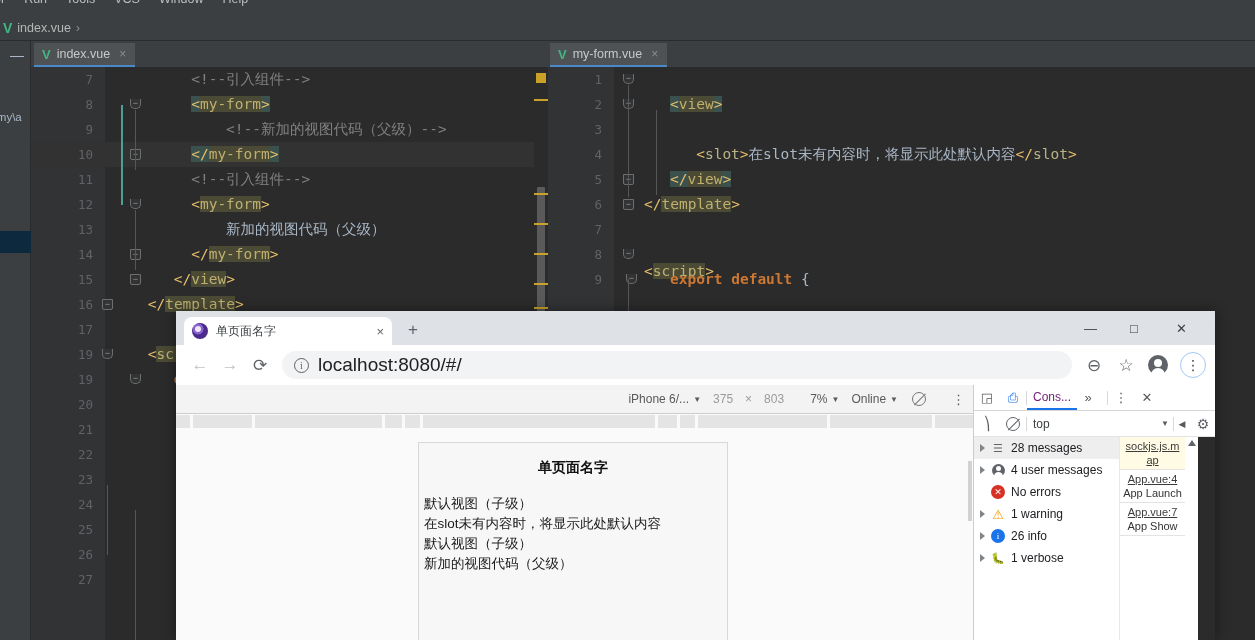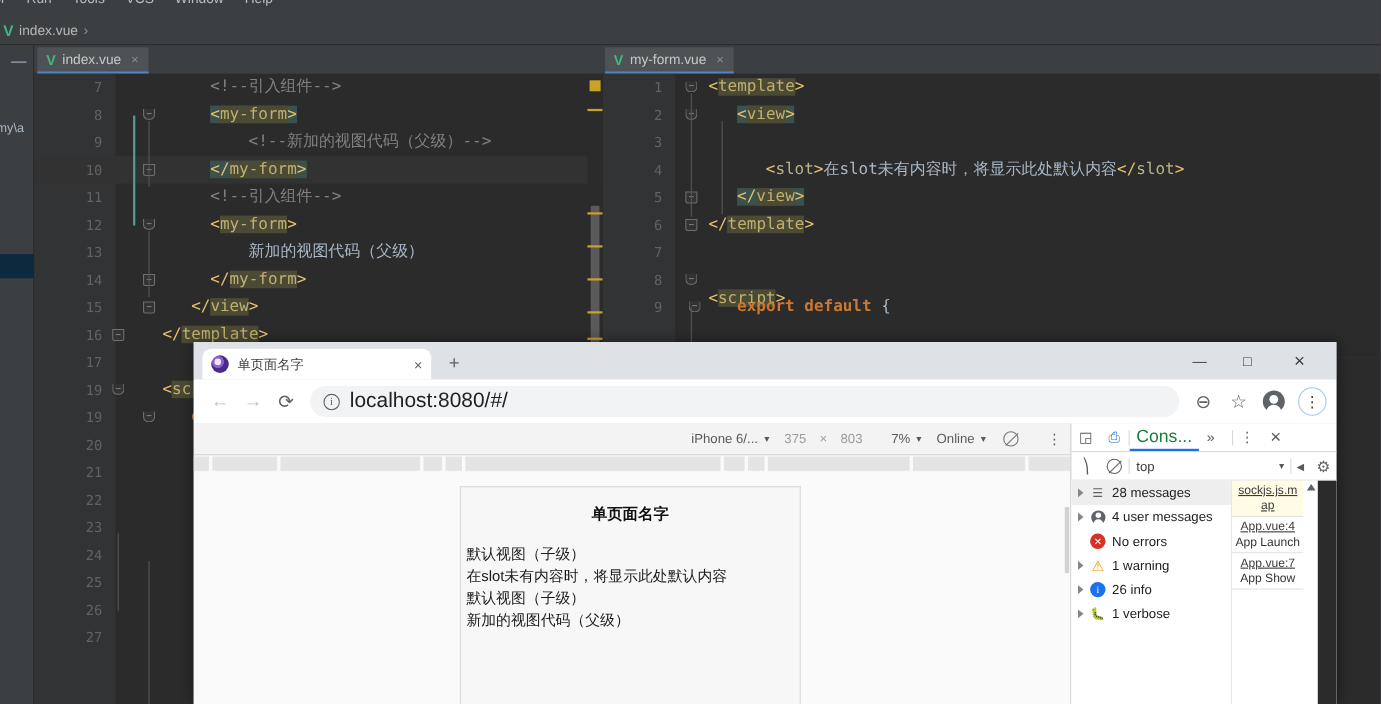--- a/index.html
+++ b/index.html
@@ -214,21 +214,21 @@
     background: #ffffff; border-left: 1px solid #cdcdcd;
   }
   .dt-row1 {
     position: absolute; left: 0; top: 0; width: 242px; height: 26px;
     border-bottom: 1px solid #d8d8d8; display: flex; align-items: center; font-size: 12px; color: #5a5a5a;
   }
   .dt-ic { width: 26px; height: 26px; display: flex; align-items: center; justify-content: center; color: #5a5a5a; font-size: 13px; }
   .dt-ic.blue { color: #1a73e8; }
   .dt-sep { width: 1px; height: 14px; background: #d8d8d8; }
   .dt-tab {
-    padding: 0 6px; height: 25px; line-height: 25px; font-size: 16px; color: #15803d;
+    padding: 0 6px; height: 25px; line-height: 25px; font-size: 12px; color: #701a75;
     border-bottom: 2px solid #1a73e8;
   }
   .dt-row2 {
     position: absolute; left: 0; top: 26px; width: 242px; height: 26px;
     border-bottom: 1px solid #e3e3e3; display: flex; align-items: center; font-size: 12px; color: #5a5a5a;
   }
   .dt-ban { width: 14px; height: 14px; border: 1.4px solid #5f6368; border-radius: 50%; position: relative; }
   .dt-ban::after{ content:""; position:absolute; left:-1px; top:6px; width:16px; height:1.4px; background:#5f6368; transform: rotate(-45deg);}
   .dt-top { font-size: 12px; color: #3c4043; margin-left: 6px; }
   .dt-gear { color: #5f6368; font-size: 14px; }
@@ -364,21 +364,20 @@
         <div class="mark-y" style="top:186px"></div>
         <div class="mark-y" style="top:216px"></div>
         <div class="mark-y" style="top:240px"></div>
       </div>
     </div>
 
     <div class="edit-right">
       <div class="gutter gutter-r"></div>
       <div class="codearea" id="right-code">
           <div class="lnum" style="left:18px;top:0px">1</div>
-          <div class="codeline" style="top:0px;left:96px"><span class="tk-br">&lt;</span><span class="tk-tagm">template</span><span class="tk-br">&gt;</span></div>
           <div class="lnum" style="left:18px;top:25px">2</div>
           <div class="codeline" style="top:25px;left:122.1px"><span class="tk-match"><span class="tk-br">&lt;</span><span class="tk-tagm">view</span><span class="tk-br">&gt;</span></span></div>
           <div class="lnum" style="left:18px;top:50px">3</div>
           <div class="lnum" style="left:18px;top:75px">4</div>
           <div class="codeline" style="top:75px;left:148.2px"><span class="tk-br">&lt;</span><span class="tk-tag">slot</span><span class="tk-br">&gt;</span><span class="tk-txt">在slot未有内容时，将显示此处默认内容</span><span class="tk-br">&lt;/</span><span class="tk-tag">slot</span><span class="tk-br">&gt;</span></div>
           <div class="lnum" style="left:18px;top:100px">5</div>
           <div class="codeline" style="top:100px;left:122.1px"><span class="tk-match"><span class="tk-br">&lt;/</span><span class="tk-tagm">view</span><span class="tk-br">&gt;</span></span></div>
           <div class="lnum" style="left:18px;top:125px">6</div>
           <div class="codeline" style="top:125px;left:96px"><span class="tk-br">&lt;/</span><span class="tk-tagm">template</span><span class="tk-br">&gt;</span></div>
           <div class="lnum" style="left:18px;top:150px">7</div>

